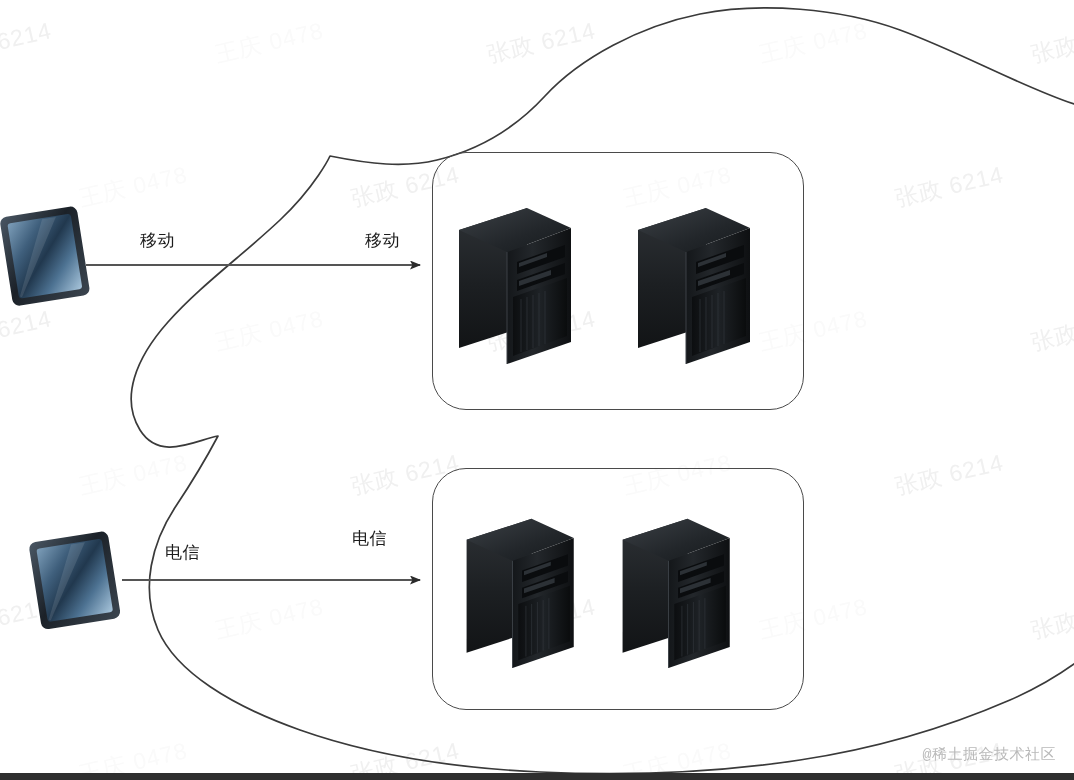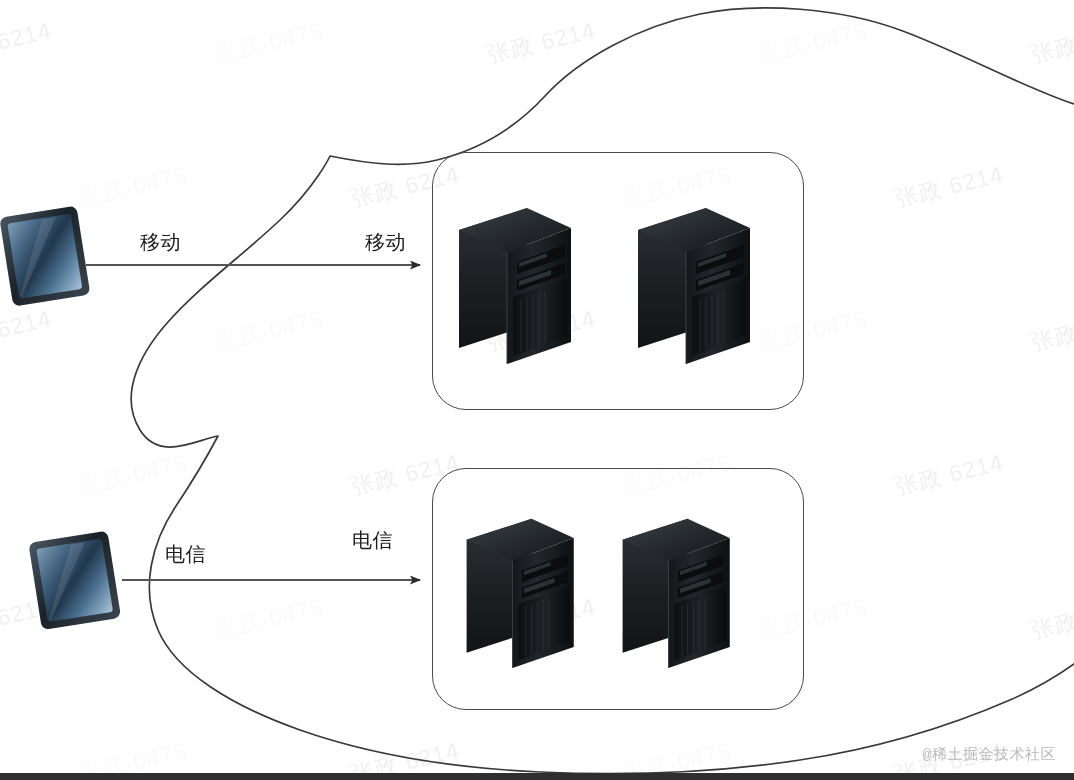--- a/index.html
+++ b/index.html
@@ -74,21 +74,21 @@
   
   .tablet {
     position: absolute;
     z-index: 4;
   }
 
   
   .edge-label {
     position: absolute;
     z-index: 5;
-    font-size: 20px;
+    font-size: 17px;
     color: #1c1c1c;
     font-family: "Liberation Sans", "DejaVu Sans", sans-serif;
     white-space: nowrap;
     letter-spacing: 0.5px;
   }
   #label-mobile-left   { left: 140px; top: 229px; }
   #label-mobile-right  { left: 365px; top: 229px; }
   #label-telecom-left  { left: 165px; top: 541px; }
   #label-telecom-right { left: 352px; top: 527px; }
 

